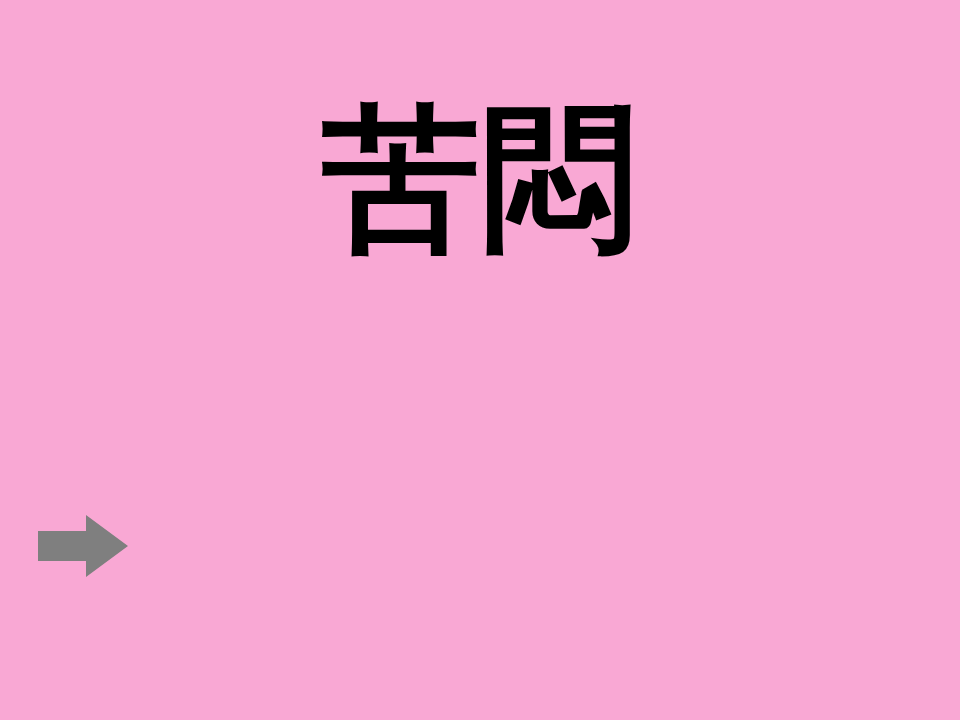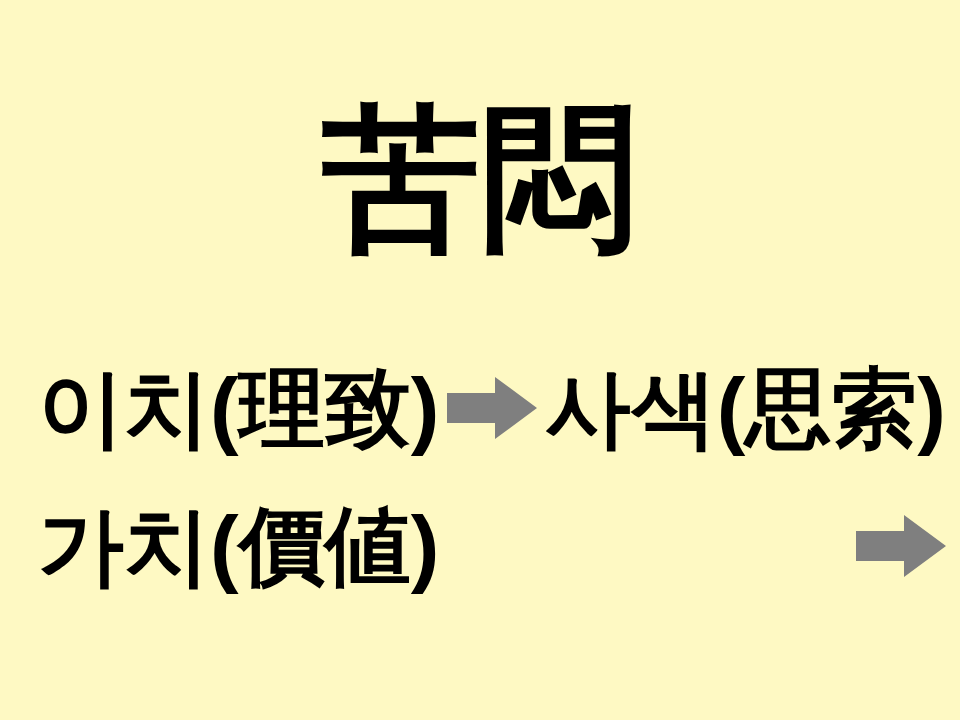--- a/index.html
+++ b/index.html
@@ -4,21 +4,21 @@
 <style>
   html, body {
     margin: 0;
     padding: 0;
     background: #ffffff;
   }
   .slide {
     position: relative;
     width: 960px;
     height: 720px;
-    background: #fef9c3;
+    background: #f9a8d4;
     overflow: hidden;
     font-family: "Liberation Sans", sans-serif;
     font-weight: bold;
     color: #000000;
   }
   .title {
     position: absolute;
     top: 100px;
     left: 0;
     width: 100%;
@@ -49,28 +49,20 @@
     display: block;
   }
 </style>
 </head>
 <body>
 
 <div class="slide">
 
   <div class="title">苦悶</div>
 
-  <div class="row row-1">
-    <span class="term">이치(理致)</span>
-    <svg class="arrow" width="90" height="62" viewBox="0 0 90 62" aria-hidden="true">
-      <polygon points="0,16 48,16 48,0 90,31 48,62 48,46 0,46" fill="#7F7F7F"></polygon>
-    </svg>
-    <span class="term">사색(思索)</span>
-  </div>
 
   <div class="row row-2">
-    <span class="term">가치(價値)</span>
     <svg class="arrow" width="90" height="62" viewBox="0 0 90 62" aria-hidden="true">
       <polygon points="0,16 48,16 48,0 90,31 48,62 48,46 0,46" fill="#7F7F7F"></polygon>
     </svg>
   </div>
 
 </div>
 
 </body></html>

